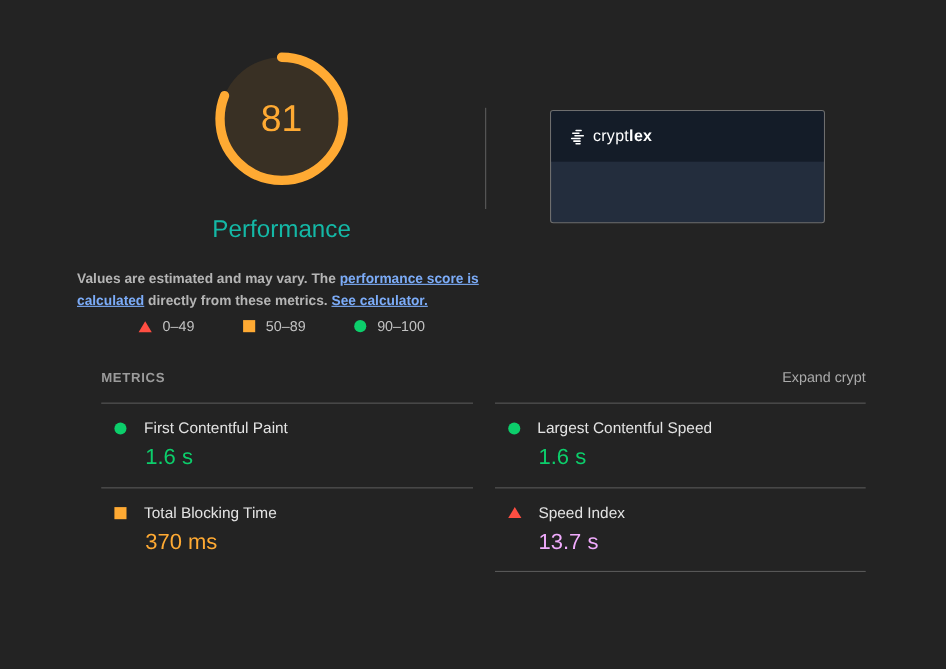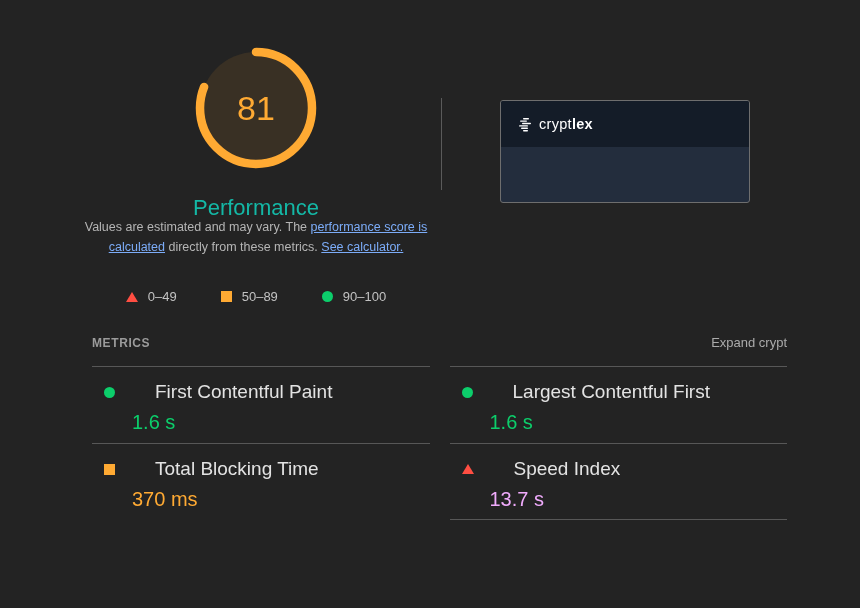--- a/index.html
+++ b/index.html
@@ -15,22 +15,22 @@
     position:absolute; inset:0; display:flex; align-items:center; justify-content:center;
     font-size:34px; color:#ffaa33;
   }
   .perf-title {
     position:absolute; left:76px; top:195px; width:360px; text-align:center;
     color:#14b8a6; font-size:22px; font-weight:400;
   }
 
   
   .desc {
-    position:absolute; left:70px; top:217px; width:372px; text-align:center;
-    font-size:12.5px; line-height:20px; color:#b5b5b5;
+    position:absolute; left:70px; top:243px; width:372px; text-align:left;
+    font-size:12.5px; line-height:20px; color:#b5b5b5;font-weight:bold;
   }
   .desc a { color:#7cacf8; text-decoration:underline; cursor:pointer; }
 
   
   .legend {
     position:absolute; left:76px; top:289px; width:360px;
     display:flex; justify-content:center; align-items:center; gap:44px;
     font-size:13px; color:#c2c2c2;
   }
   .legend-item { display:flex; align-items:center; gap:10px; }
@@ -76,21 +76,21 @@
   .expand { font-size:13px; color:#ababab; cursor:pointer; }
 
   
   .metrics-grid {
     position:absolute; left:92px; top:366px; width:695px;
     display:grid; grid-template-columns:1fr 1fr; column-gap:20px;
   }
   .metric { border-top:1px solid #575757; padding:14px 0 0 0; height:77px; }
   .metric.bb { border-bottom:1px solid #575757; }
   .metric-label-row { display:flex; align-items:center; gap:16px; padding-left:12px; }
-  .metric-label { font-size:19px; color:#e3e3e3;margin-left:24px; }
+  .metric-label { font-size:14px; color:#e3e3e3; }
   .metric-value { margin:8px 0 0 40px; font-size:20px; }
   .metric-value.c-good    { color:#0cce6b; }
   .metric-value.c-average { color:#ffaa33; }
   .metric-value.c-poor    { color:#f0abfc; }
 </style>
 </head>
 <body>
 
 <div id="stage">
 
@@ -152,21 +152,21 @@
       <div class="metric-label-row">
         <span class="shape c-good"></span>
         <span class="metric-label">First Contentful Paint</span>
       </div>
       <div class="metric-value c-good">1.6 s</div>
     </div>
 
     <div class="metric">
       <div class="metric-label-row">
         <span class="shape c-good"></span>
-        <span class="metric-label">Largest Contentful First</span>
+        <span class="metric-label">Largest Contentful Speed</span>
       </div>
       <div class="metric-value c-good">1.6 s</div>
     </div>
 
     <div class="metric">
       <div class="metric-label-row">
         <span class="shape c-average"></span>
         <span class="metric-label">Total Blocking Time</span>
       </div>
       <div class="metric-value c-average">370 ms</div>

